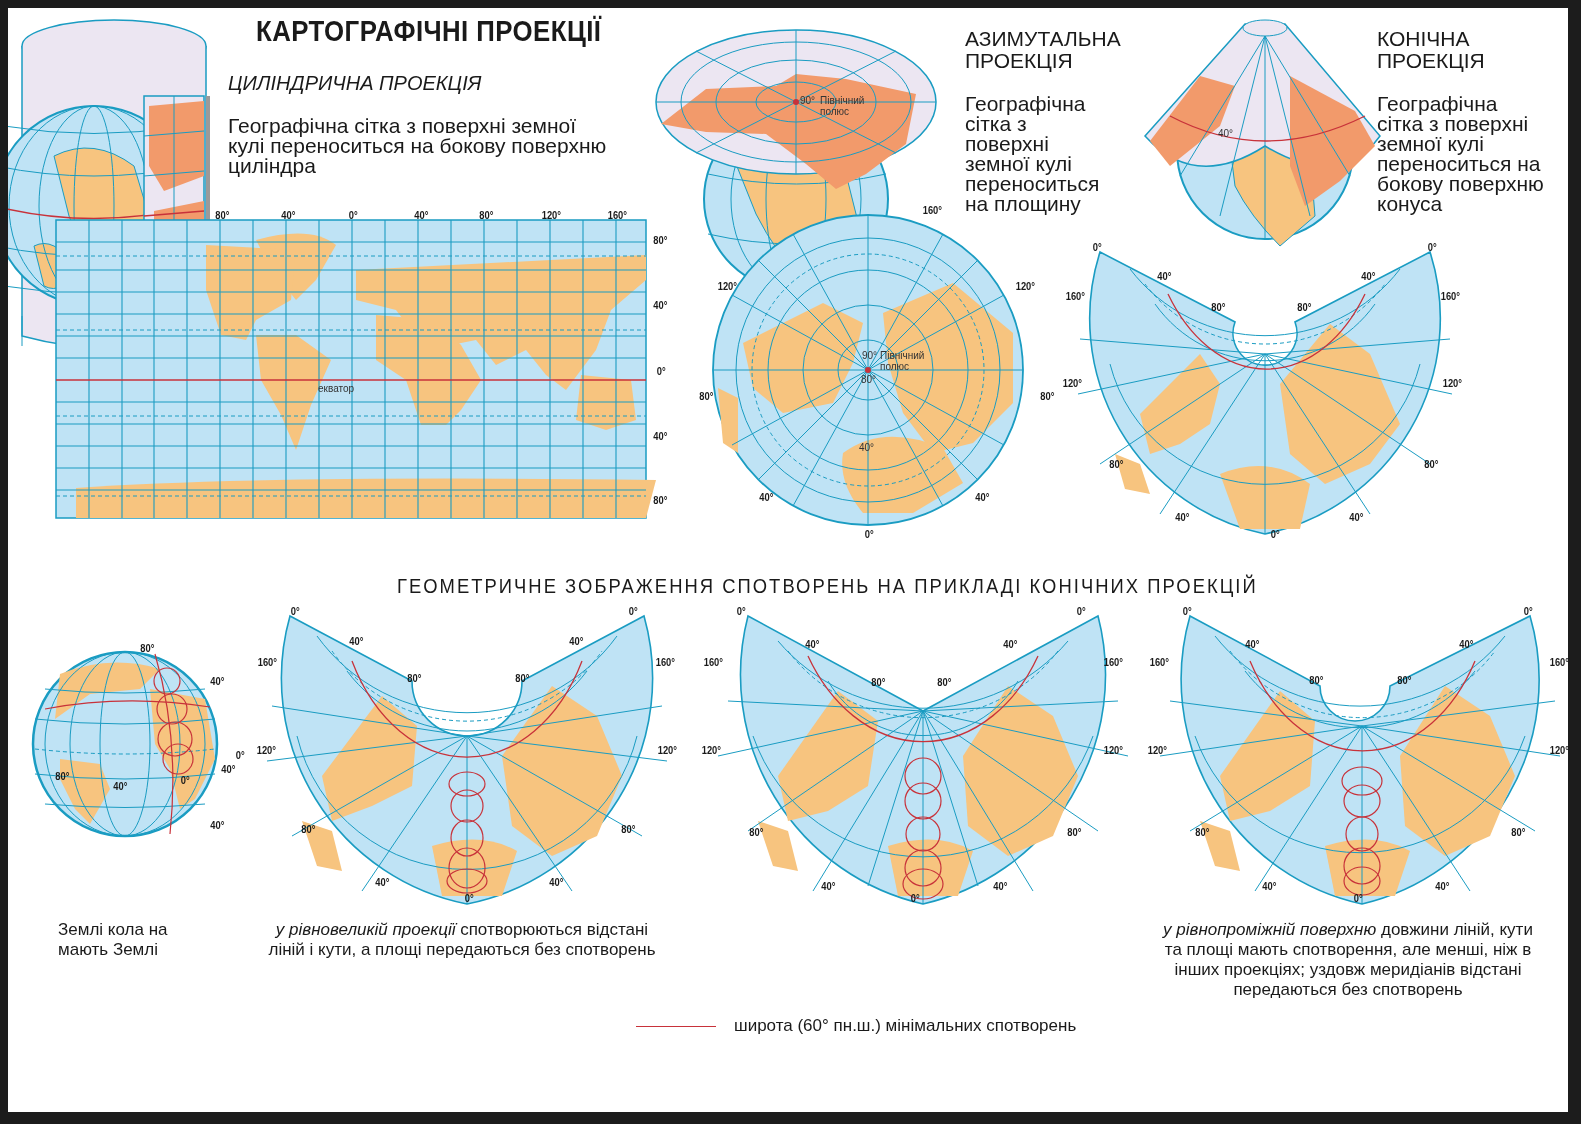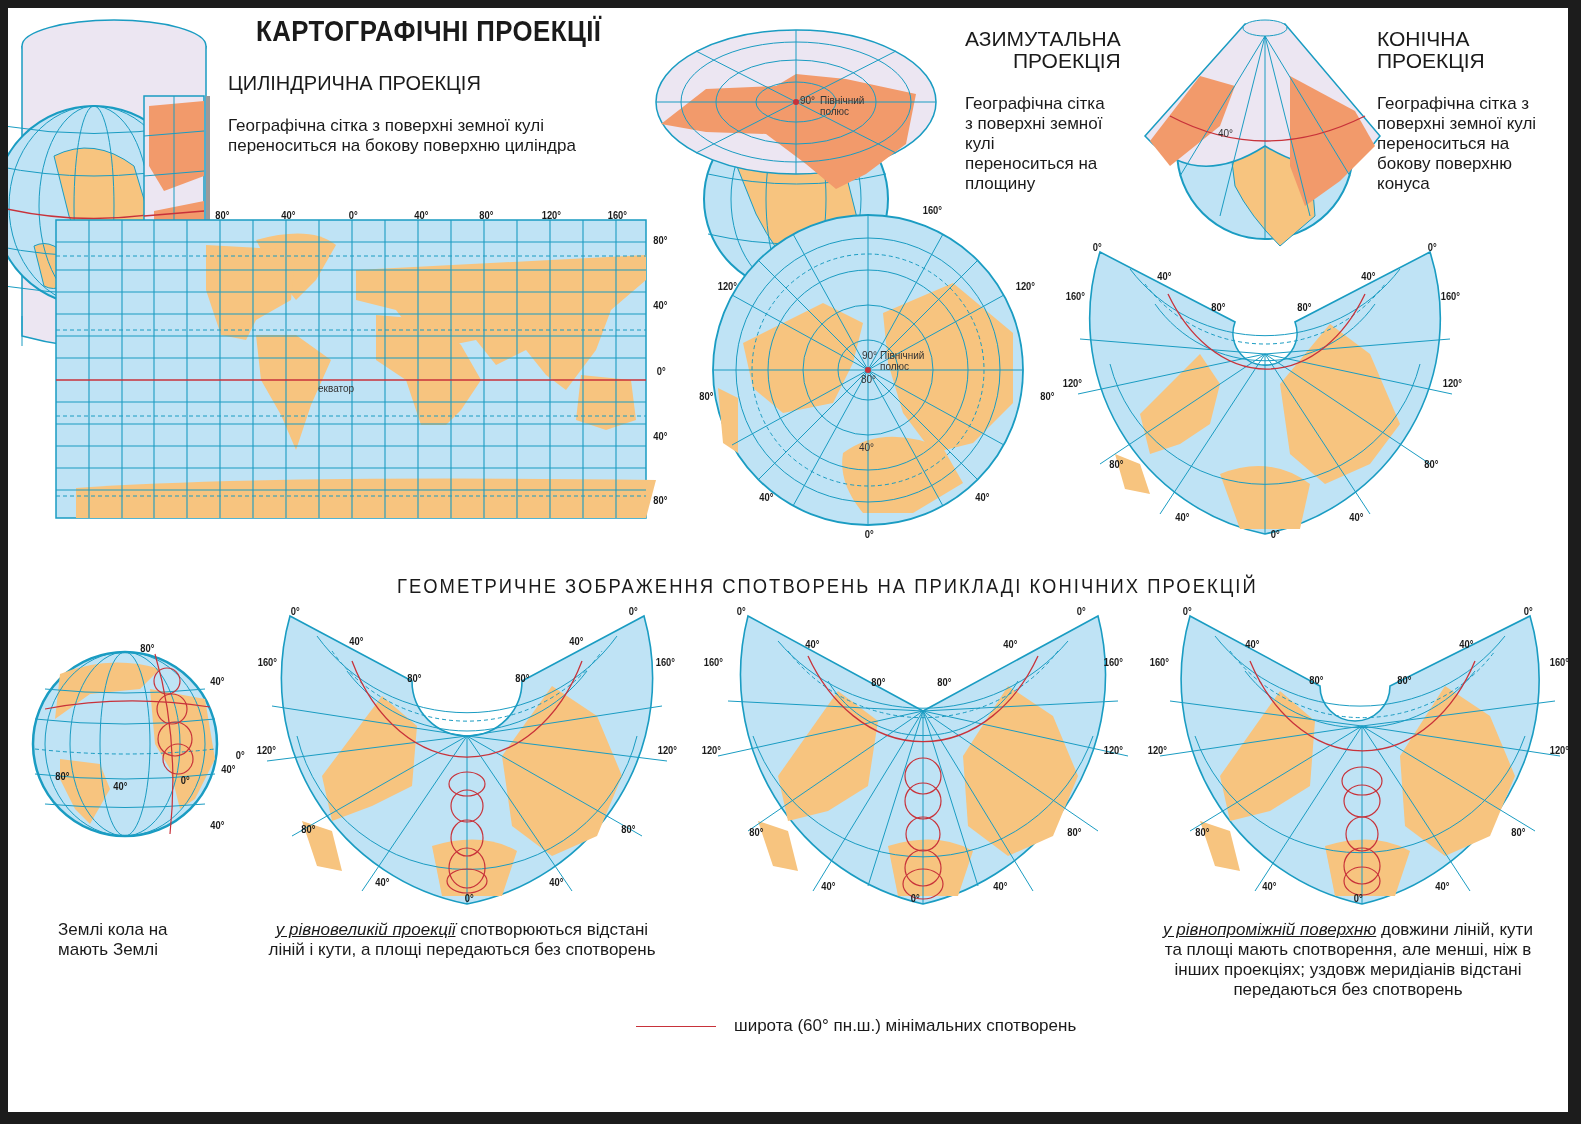--- a/index.html
+++ b/index.html
@@ -2,24 +2,24 @@
 <html><head>
 <meta charset="utf-8">
 <style>
   html, body { margin:0; padding:0; }
   body { width:1581px; height:1124px; background:#1c1c1c; position:relative; overflow:hidden;
          font-family:"Liberation Sans", sans-serif; color:#1a1a1a; }
   .sheet { position:absolute; left:8px; top:8px; width:1560px; height:1104px; background:#ffffff; overflow:hidden; }
   .abs { position:absolute; }
   .title { font-weight:bold; font-size:30px; letter-spacing:0.5px; transform:scaleX(0.86); transform-origin:left top; white-space:nowrap; }
   .h2 { font-size:20px; line-height:22px; white-space:nowrap; }
-  .desc { font-size:17px; line-height:20px; }
+  .desc { font-size:21px; line-height:20px; }
   .section-title { font-size:20px; letter-spacing:2.2px; white-space:nowrap; transform:scaleX(0.92); transform-origin:left top; }
   .caption { font-size:17px; line-height:20px; text-align:center; }
-  .caption i { font-style:italic;text-decoration:underline; }
+  .caption i { font-style:italic; }
   .tick { font-size:11px; font-weight:bold; font-family:"Liberation Sans Narrow","Liberation Sans",sans-serif; position:absolute; white-space:nowrap; transform:scaleX(0.85); }
   svg { position:absolute; overflow:visible; }
   .small { font-size:10px; color:#333; }
 </style>
 </head>
 <body>
 
 <div class="sheet">
 
   <div class="abs title" style="left:248px; top:6px;">КАРТОГРАФІЧНІ ПРОЕКЦІЇ</div>
@@ -58,21 +58,21 @@
         <line x1="130" y1="275" x2="190" y2="270"></line>
       <line x1="130" y1="310" x2="190" y2="305"></line>
       <line x1="160" y1="80" x2="160" y2="350"></line>
     </g>
     <line x1="130" y1="200" x2="190" y2="195" stroke="#c8323a" stroke-width="1.4"></line>
     <path d="M130 350 L190 350 L194 340 L194 80" stroke="#9a9a9a" stroke-width="4" fill="none"></path>
     <path d="M8 300 L8 330" stroke="#1a9cc2"></path>
   </svg>
   <div class="abs small" style="left:58px; top:236px;">екватор</div>
 
-  <div class="abs h2" style="left:220px; top:64px;">ЦИЛІНДРИЧНА ПРОЕКЦІЯ</div>
+  <div class="abs h2" style="left:220px; top:64px;font-style:italic;">ЦИЛІНДРИЧНА ПРОЕКЦІЯ</div>
   <div class="abs desc" style="left:220px; top:108px; width:380px;">Географічна сітка з поверхні земної кулі переноситься на бокову поверхню циліндра</div>
 
   <div class="abs" style="left:48px; top:212px; width:600px; height:300px;">
     <svg width="600" height="300" viewBox="0 0 600 300" style="left:0; top:0;">
       <rect x="0" y="0" width="590" height="298" fill="#bfe3f5" stroke="#1a9cc2" stroke-width="1.5"></rect>
 
       <path d="M200 20 Q255 5 280 25 L260 60 L240 80 Q215 50 200 20 Z" fill="#f7c47f"></path>
       <path d="M150 25 L240 30 L235 80 L200 100 L190 120 L165 115 L150 70 Z" fill="#f7c47f"></path>
       <path d="M200 115 L240 115 L275 140 L255 185 L240 230 L225 195 L205 160 Z" fill="#f7c47f"></path>
       <path d="M300 50 L590 35 L590 60 L555 90 L540 130 L510 170 L490 155 L470 130 L440 145 L420 120 L370 130 L340 90 L300 80 Z" fill="#f7c47f"></path>
@@ -154,21 +154,21 @@
         <line x1="250" y1="37" x2="50" y2="139"></line>
     </g>
     <circle cx="150" cy="88" r="3" fill="#c8323a"></circle>
   </svg>
   <div class="abs small" style="left:792px; top:87px;">90°</div>
   <div class="abs small" style="left:812px; top:87px; line-height:11px;">
     <div>Північний</div>
     <div>полюс</div>
   </div>
 
-  <div class="abs h2" style="left:957px; top:20px; font-size:21px;text-align:right;">
+  <div class="abs h2" style="left:957px; top:20px; font-size:21px;">
     <div>АЗИМУТАЛЬНА</div>
     <div>ПРОЕКЦІЯ</div>
   </div>
   <div class="abs desc" style="left:957px; top:86px; width:140px;">Географічна сітка з поверхні земної кулі переноситься на площину</div>
 
   <svg width="320" height="320" style="left:705px; top:205px;" viewBox="0 0 320 320">
     <circle cx="155" cy="157" r="155" fill="#bfe3f5" stroke="#1a9cc2" stroke-width="1.8"></circle>
     <path d="M30 130 L110 90 L150 110 L140 150 L120 190 L70 200 L40 175 Z" fill="#f7c47f"></path>
     <path d="M170 100 L240 70 L300 120 L300 190 L260 230 L220 240 L190 200 L175 150 Z" fill="#f7c47f"></path>
     <path d="M130 240 Q170 210 230 235 L250 270 L200 300 L150 300 Q125 270 130 240 Z" fill="#f7c47f"></path>

